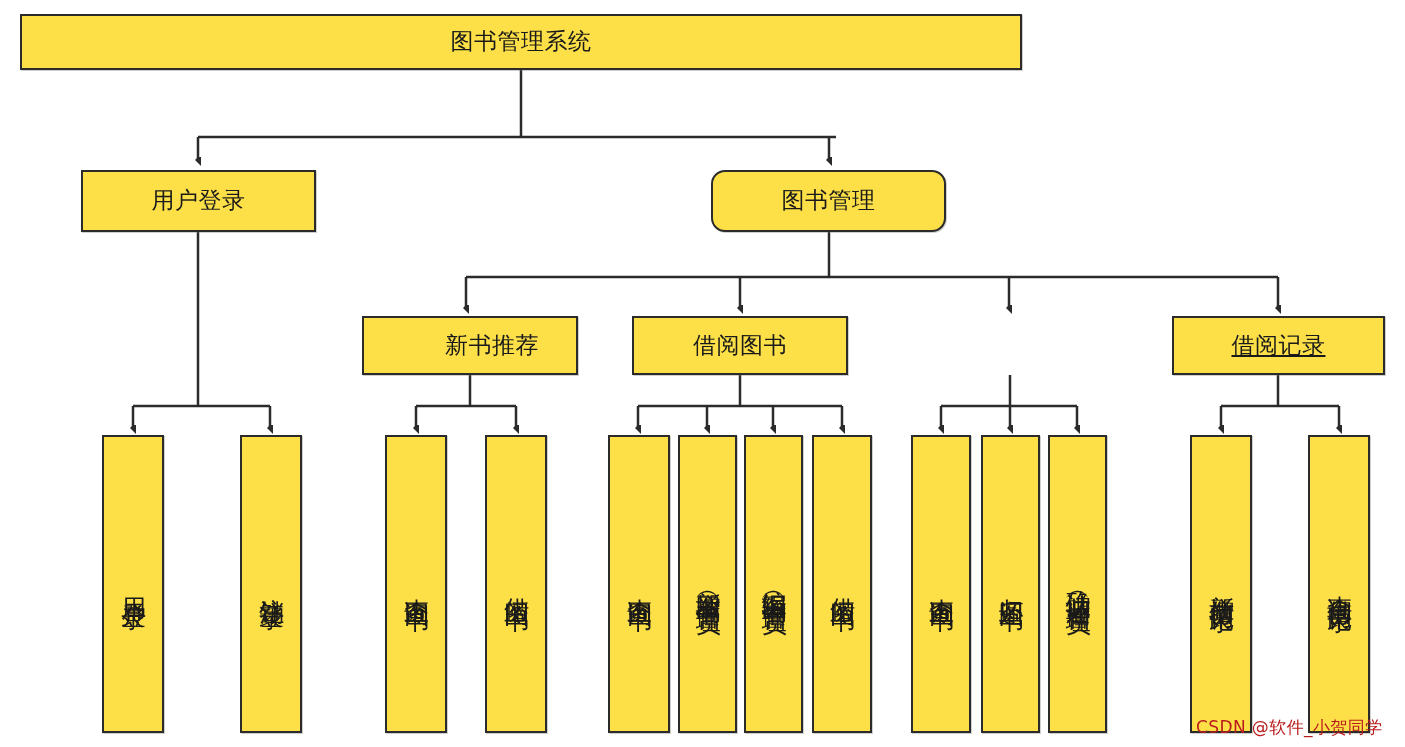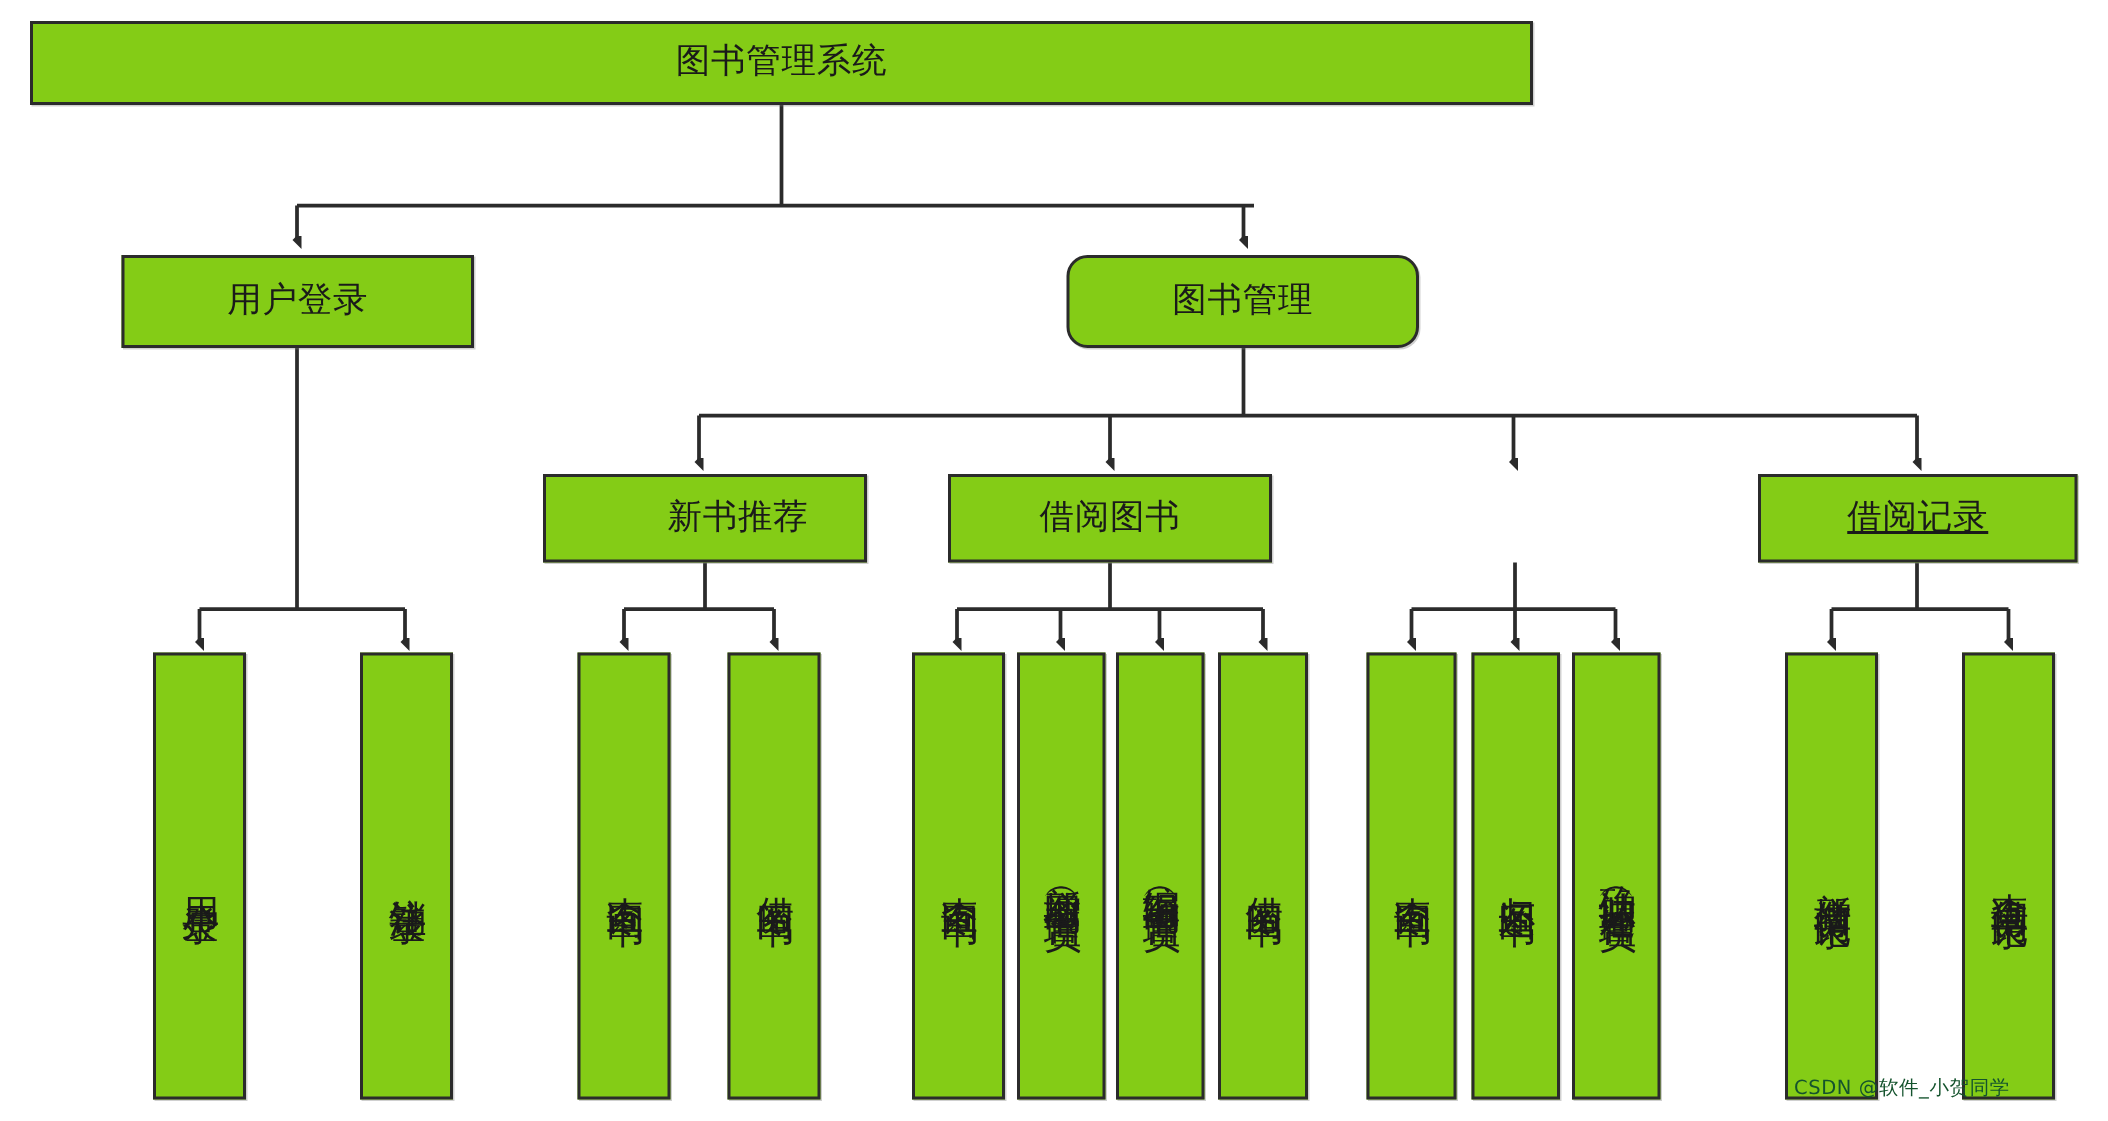--- a/index.html
+++ b/index.html
@@ -22,21 +22,21 @@
     left: 0;
     top: 0;
     width: 1405px;
     height: 747px;
     pointer-events: none;
   }
   .node {
     position: absolute;
     box-sizing: border-box;
     border: 2.5px solid #2b2b2b;
-    background: #84cc16;
+    background: #fde047;
     display: flex;
     align-items: center;
     justify-content: center;
     color: #1a1a1a;
     box-shadow: 1px 1px 0 rgba(120,120,120,0.35);
   }
   .node .lbl {
     display: block;
     text-align: center;
     line-height: 1.12;
@@ -57,22 +57,22 @@
     writing-mode: vertical-rl;
     text-orientation: upright;
     font-size: 25px;
     line-height: 1.22;
     letter-spacing: 3px;
     white-space: nowrap;
     max-height: 100%;
   }
   .watermark {
     position: absolute;
-    font-size: 13px;
-    color: #14532d;
+    font-size: 17px;
+    color: #b91c1c;
     white-space: nowrap;
     letter-spacing: 0.4px;
     user-select: none;
   }
 </style>
 </head>
 <body>
 
 <div id="canvas">
 

